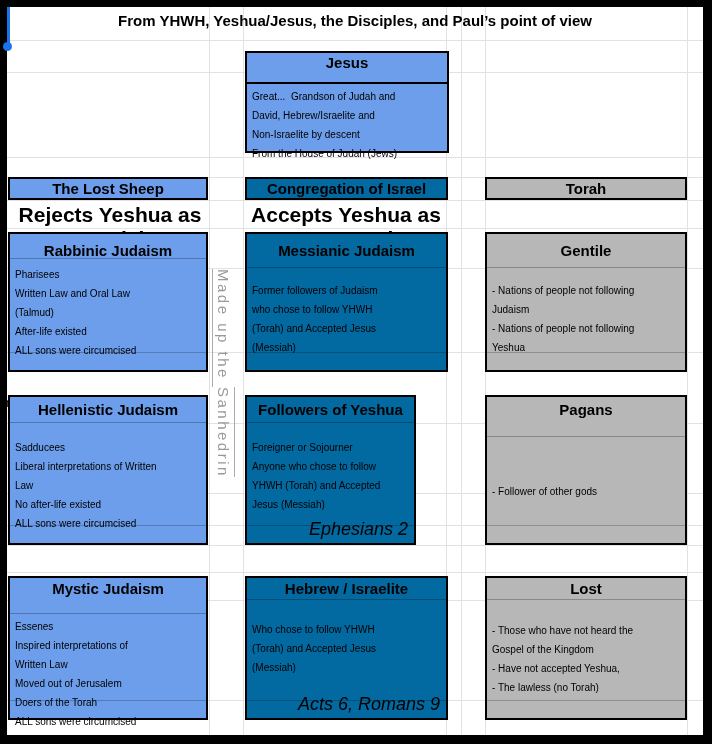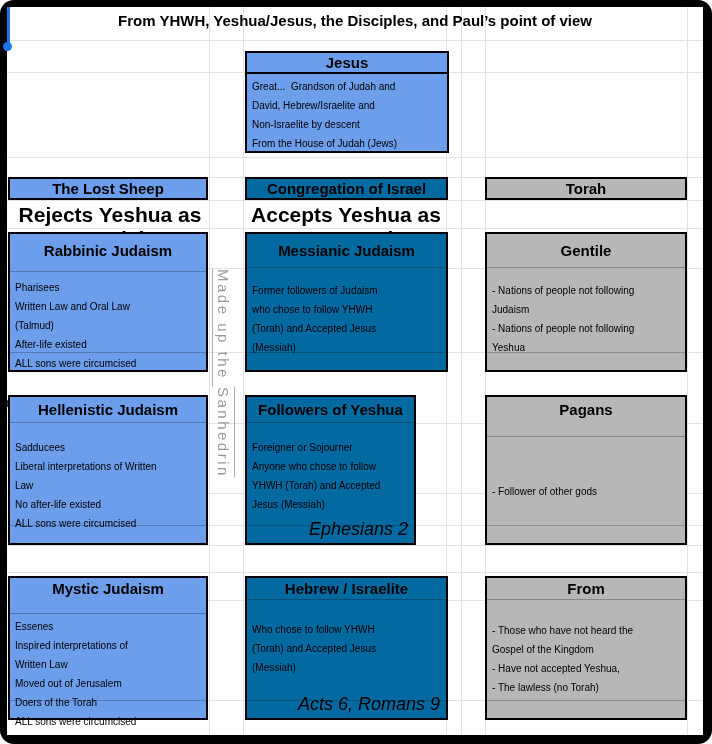--- a/index.html
+++ b/index.html
@@ -1,20 +1,19 @@
 <!DOCTYPE html>
 <html><head>
 <meta charset="utf-8">
 <style>
   html,body{margin:0;padding:0;background:#fff;}
   #canvas{
     position:relative;width:712px;height:744px;background:#000;
     font-family:"Liberation Sans","DejaVu Sans",sans-serif;
     overflow:hidden;
-    border-radius:14px;
   }
   #sheet{position:absolute;left:7px;top:7px;width:696px;height:728px;background:#ffffff;z-index:0;}
   .gl-h{position:absolute;left:7px;width:696px;height:1px;background:#e2e2e2;z-index:1;}
   .gl-v{position:absolute;top:7px;height:728px;width:1px;background:#e2e2e2;z-index:1;}
 
   #sheet-title{
     position:absolute;left:7px;top:12px;width:696px;text-align:center;
     font-size:15px;font-weight:bold;color:#000;z-index:2;
   }
 
@@ -86,38 +85,38 @@
       <div class="gl-v" style="left: 687px;"></div>
     </div>
 
   <div id="sheet-title">From YHWH, Yeshua/Jesus, the Disciples, and Paul’s point of view</div>
 
   <div id="sel-line"></div>
   <div id="sel-dot"></div>
   <span id="stray">n</span>
 
   <div class="cell blue" style="left:245px;top:51px;width:204px;height:102px">
-    <div class="cell-hd solid" style="height:21px;line-height:19px">Jesus</div>
+    <div class="cell-hd solid" style="height:31px;line-height:19px">Jesus</div>
     <div class="cell-bd" style="padding-top:3px">Great...  Grandson of Judah and
 David, Hebrew/Israelite and
 Non-Israelite by descent
 From the House of Judah (Jews)</div>
   </div>
 
   <div class="hdr-box blue" style="left:8px;top:177px;width:200px;height:23px">The Lost Sheep</div>
   <div class="hdr-box light" style="left:245px;top:177px;width:203px;height:23px">Congregation of Israel</div>
   <div class="hdr-box gray" style="left:485px;top:177px;width:202px;height:23px">Torah</div>
 
   <div class="stance" style="left:0px;width:220px">Rejects Yeshua as Messiah</div>
   <div class="stance" style="left:240px;width:212px">Accepts Yeshua as Accepted</div>
 
   <div id="side-note"><span class="seg1">Made up the </span><span class="seg2">Sanhedrin</span></div>
 
   <div class="cell blue" style="left:8px;top:232px;width:200px;height:140px">
-    <div class="cell-hd" style="height:38px;line-height:33px">Rabbinic Judaism</div>
+    <div class="cell-hd" style="height:25px;line-height:33px">Rabbinic Judaism</div>
     <div class="cell-bd" style="padding-top:6px">Pharisees
 Written Law and Oral Law
 (Talmud)
 After-life existed
 ALL sons were circumcised</div>
     <div class="rule" style="top:118px"></div>
   </div>
   <div class="cell light" style="left:245px;top:232px;width:203px;height:140px">
     <div class="cell-hd" style="height:34px;line-height:33px">Messianic Judaism</div>
     <div class="cell-bd" style="padding-top:13px">Former followers of Judaism
@@ -171,20 +170,20 @@
   </div>
   <div class="cell light" style="left:245px;top:576px;width:203px;height:144px">
     <div class="cell-hd" style="height:22px;line-height:21px">Hebrew / Israelite</div>
     <div class="cell-bd" style="padding-top:20px">Who chose to follow YHWH
 (Torah) and Accepted Jesus
 (Messiah)</div>
     <div class="rule" style="top:122px"></div>
     <div class="cell-ft">Acts 6, Romans 9</div>
   </div>
   <div class="cell gray" style="left:485px;top:576px;width:202px;height:144px">
-    <div class="cell-hd" style="height:22px;line-height:21px">From</div>
+    <div class="cell-hd" style="height:22px;line-height:21px">Lost</div>
     <div class="cell-bd" style="padding-top:21px">- Those who have not heard the
 Gospel of the Kingdom
 - Have not accepted Yeshua,
 - The lawless (no Torah)</div>
     <div class="rule" style="top:122px"></div>
   </div>
 </div>
 
 </body></html>

